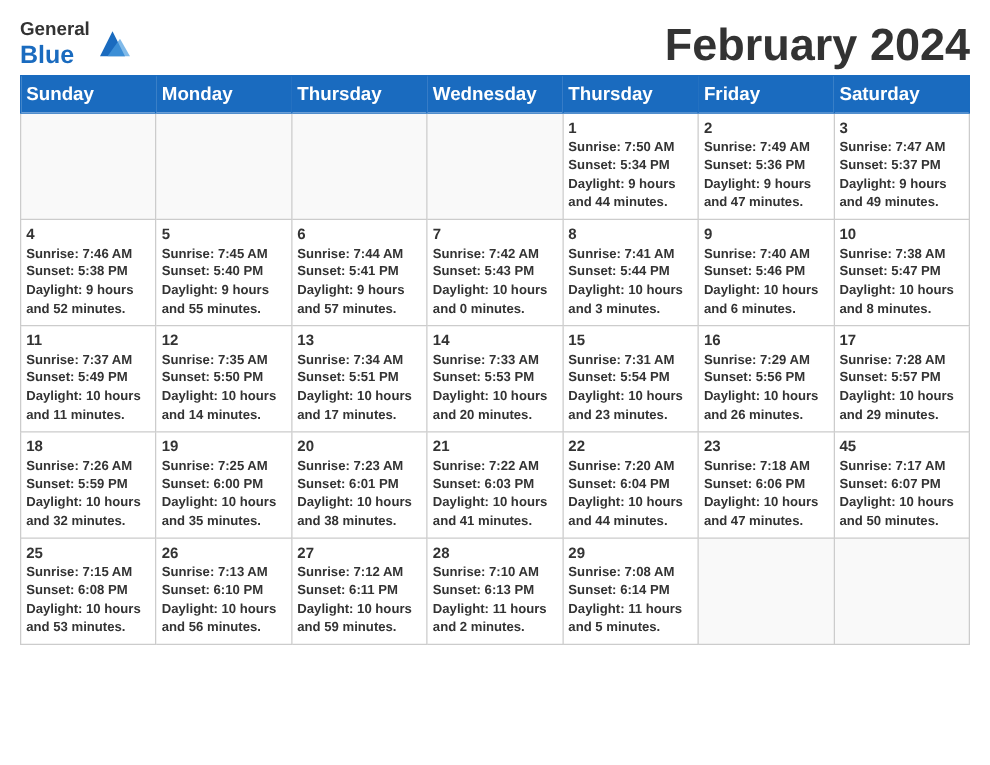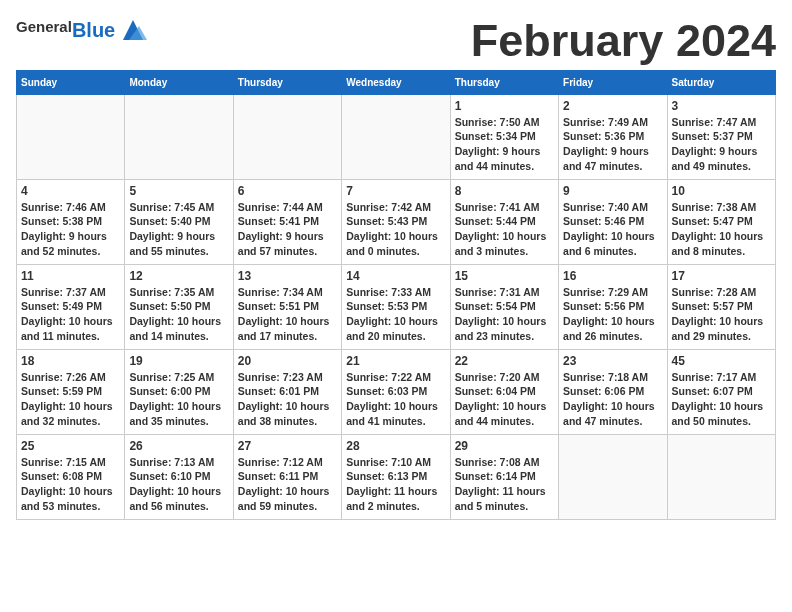--- a/index.html
+++ b/index.html
@@ -16,21 +16,21 @@
       justify-content: space-between;
       margin-bottom: 4px;
     }
     .logo {
       display: flex;
       align-items: center;
       gap: 2px;
     }
     .logo-text {
       display: flex;
-      flex-direction: row;
+      flex-direction: column;
       line-height: 1.1;
     }
     .logo-general {
       font-size: 15px;
       font-weight: bold;
       color: #333;
     }
     .logo-blue {
       font-size: 20px;
       font-weight: bold;
@@ -38,41 +38,41 @@
     }
     .logo-icon {
       width: 28px;
       height: 28px;
       margin-left: 2px;
     }
     .title-section {
       text-align: right;
     }
     .calendar-title {
-      font-size: 45px;
+      font-size: 36px;
       font-weight: bold;
       color: #333;
       line-height: 1.1;
     }
     .calendar-subtitle {
       font-size: 16px;
       color: #333;
       font-weight: normal;
     }
     .calendar-table {
       width: 100%;
       border-collapse: collapse;
       font-size: 11px;
     }
     .calendar-table thead th {
       background-color: #1a6bbf;
       color: #fff;
       padding: 6px 4px;
       text-align: left;
-      font-size: 10px;
+      font-size: 15px;
       font-weight: bold;
       border: 1px solid #1a6bbf;
     }
     .calendar-table tbody td {
       border: 1px solid #ccc;
       vertical-align: top;
       padding: 4px;
       width: calc(100% / 7);
       min-height: 80px;
       height: 85px;

